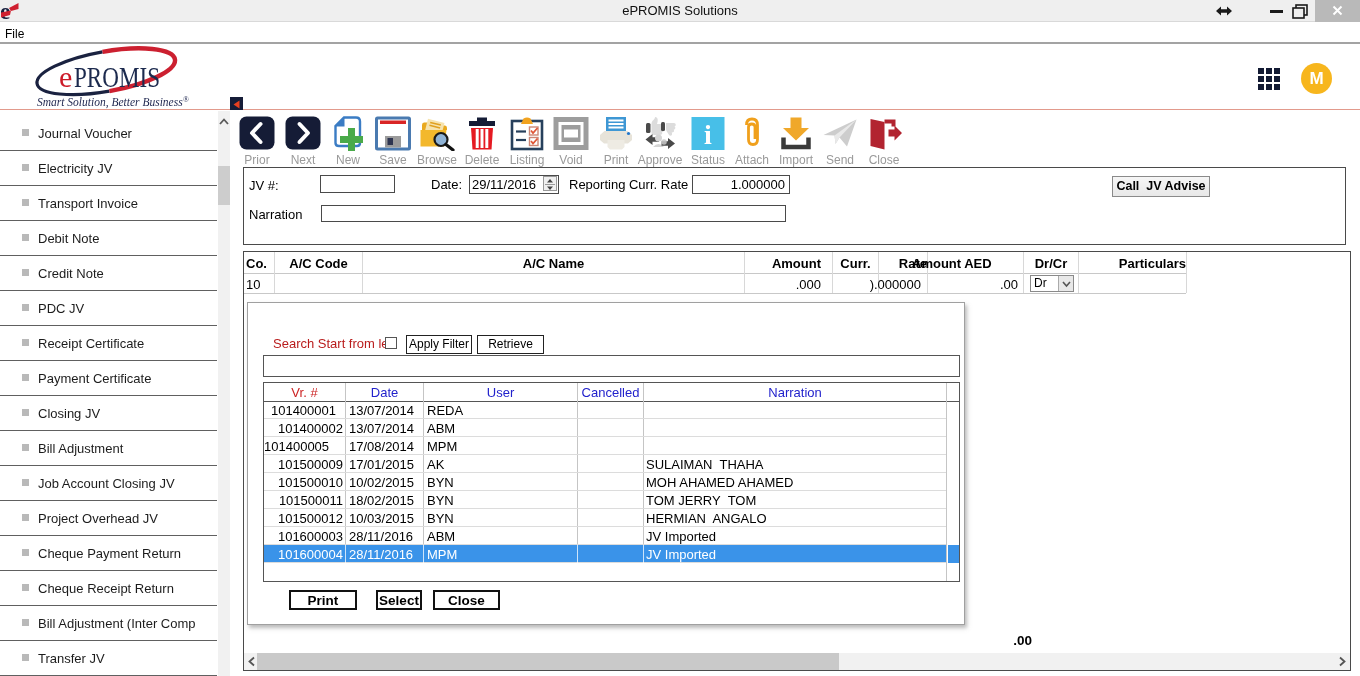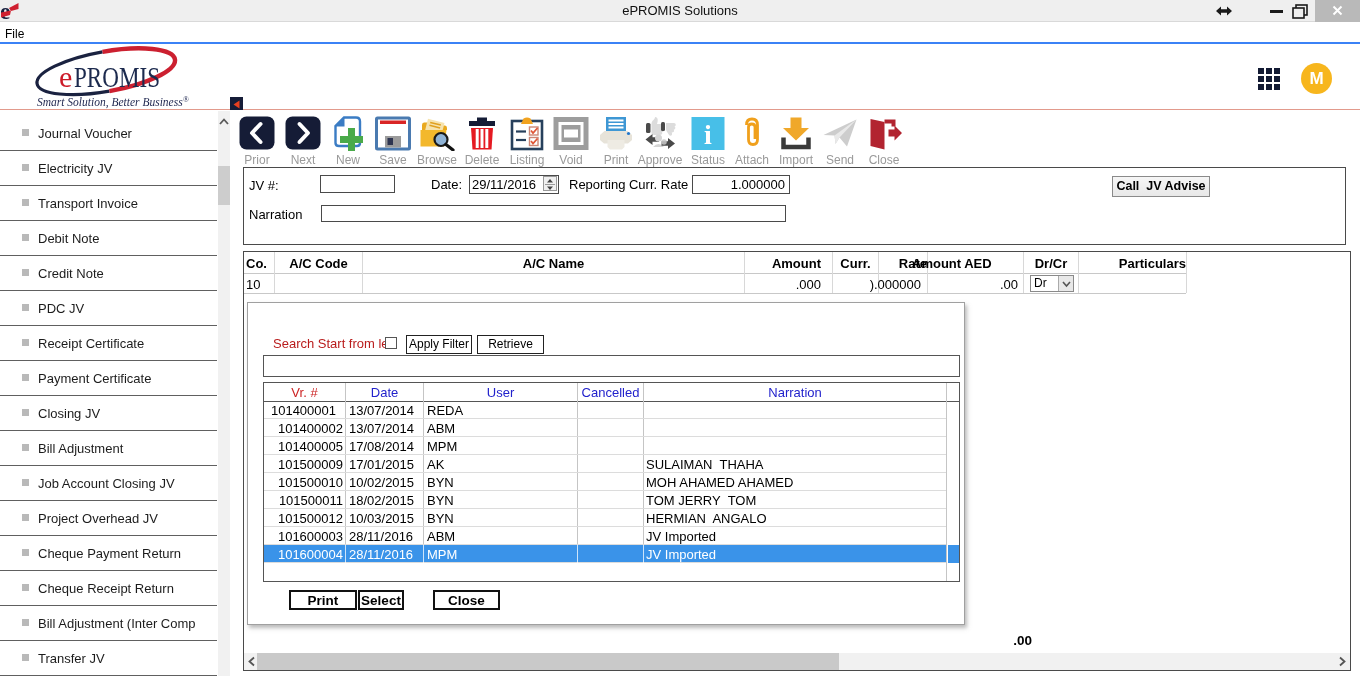--- a/index.html
+++ b/index.html
@@ -5,21 +5,21 @@
 * { margin:0; padding:0; box-sizing:border-box; }
 html,body { width:1360px; height:676px; background:#fff; overflow:hidden; }
 body { font-family:"Liberation Sans", sans-serif; }
 #app { position:relative; width:1360px; height:676px; background:#fff; }
 .abs { position:absolute; }
 
 #titlebar { position:absolute; left:0; top:0; width:1360px; height:22px; background:#efefef; border-bottom:1px solid #d9d9d9; }
 #title { position:absolute; left:0; top:3px; width:1360px; text-align:center; font-size:13px; color:#111; }
 #closebtn { position:absolute; right:0; top:0; width:45px; height:22px; background:#b9b9b9; color:#fff; text-align:center; font-size:13px; font-weight:bold; line-height:22px; }
 
-#menubar { position:absolute; left:0; top:23px; width:1360px; height:21px; background:#fff; border-bottom:2px solid #3b82f6; }
+#menubar { position:absolute; left:0; top:23px; width:1360px; height:21px; background:#fff; border-bottom:2px solid #a3a3a3; }
 #menubar span { position:absolute; left:5px; top:4px; font-size:12px; color:#000; }
 
 #header { position:absolute; left:0; top:45px; width:1360px; height:65px; background:#fff; border-bottom:1px solid #e29a8c; }
 
 #sidebar { position:absolute; left:0; top:111px; width:217px; height:565px; background:#fff; }
 .sbitem { position:absolute; left:0; width:217px; height:35px; border-bottom:1px solid #606060; }
 .sbitem .bullet { position:absolute; left:22px; top:13px; width:7px; height:7px; background:#b9b9b9; }
 .sbitem .txt { position:absolute; left:38px; top:10px; font-size:13px; color:#1c1c1c; white-space:nowrap; }
 #sbscroll { position:absolute; left:218px; top:111px; width:12px; height:565px; background:#f1f1f1; }
 #sbthumb { position:absolute; left:218px; top:166px; width:12px; height:39px; background:#cdcdcd; }
@@ -376,21 +376,21 @@
 <div class="pc" style="left:163px;width:148px">REDA</div>
 <div class="pc" style="left:382px;width:300px"></div>
 </div>
 <div class="abs prow" style="top:36px;">
 <div class="pc" style="left:0;width:79px;text-align:right">101400002</div>
 <div class="pc" style="left:85px;width:74px">13/07/2014</div>
 <div class="pc" style="left:163px;width:148px">ABM</div>
 <div class="pc" style="left:382px;width:300px"></div>
 </div>
 <div class="abs prow" style="top:54px;">
-<div class="pc" style="left:0;width:79px;text-align:right">101400005</div>
+<div class="pc" style="left:0;width:79px;text-align:left">101400005</div>
 <div class="pc" style="left:85px;width:74px">17/08/2014</div>
 <div class="pc" style="left:163px;width:148px">MPM</div>
 <div class="pc" style="left:382px;width:300px"></div>
 </div>
 <div class="abs prow" style="top:72px;">
 <div class="pc" style="left:0;width:79px;text-align:right">101500009</div>
 <div class="pc" style="left:85px;width:74px">17/01/2015</div>
 <div class="pc" style="left:163px;width:148px">AK</div>
 <div class="pc" style="left:382px;width:300px">SULAIMAN&nbsp; THAHA</div>
 </div>
@@ -424,16 +424,16 @@
 <div class="abs" style="left:313px;top:0;width:1px;height:18px;background:rgba(255,255,255,0.75)"></div>
 <div class="abs" style="left:379px;top:0;width:1px;height:18px;background:rgba(255,255,255,0.75)"></div>
 <div class="pc" style="left:0;width:79px;text-align:right">101600004</div>
 <div class="pc" style="left:85px;width:74px">28/11/2016</div>
 <div class="pc" style="left:163px;width:148px">MPM</div>
 <div class="pc" style="left:382px;width:300px">JV Imported</div>
 </div>
 <div class="abs" style="left:684px;top:162px;width:11px;height:18px;background:#3a93e9"></div>
 </div>
 <div class="pbb" style="left:41px;top:287px;width:68px">Print</div>
-<div class="pbb" style="left:110px;top:287px;width:46px">Select</div>
+<div class="pbb" style="left:128px;top:287px;width:46px">Select</div>
 <div class="pbb" style="left:185px;top:287px;width:67px">Close</div>
 </div>
 </div>
 
 </body></html>

